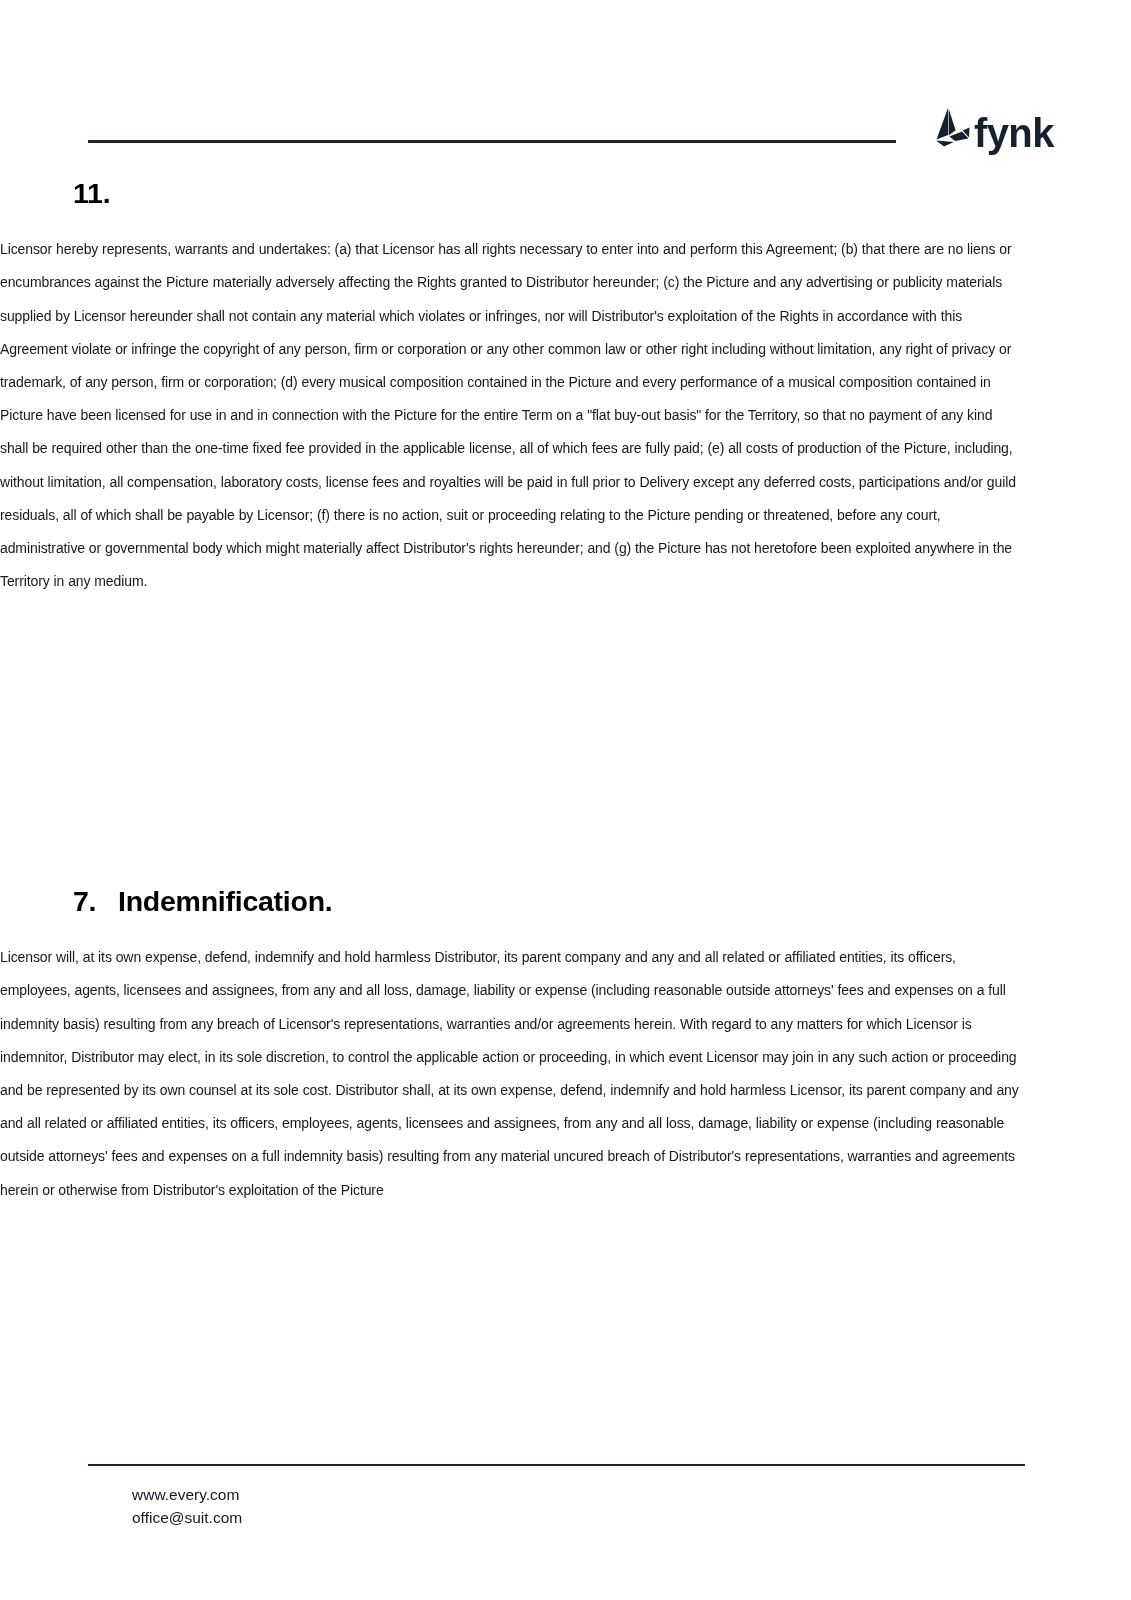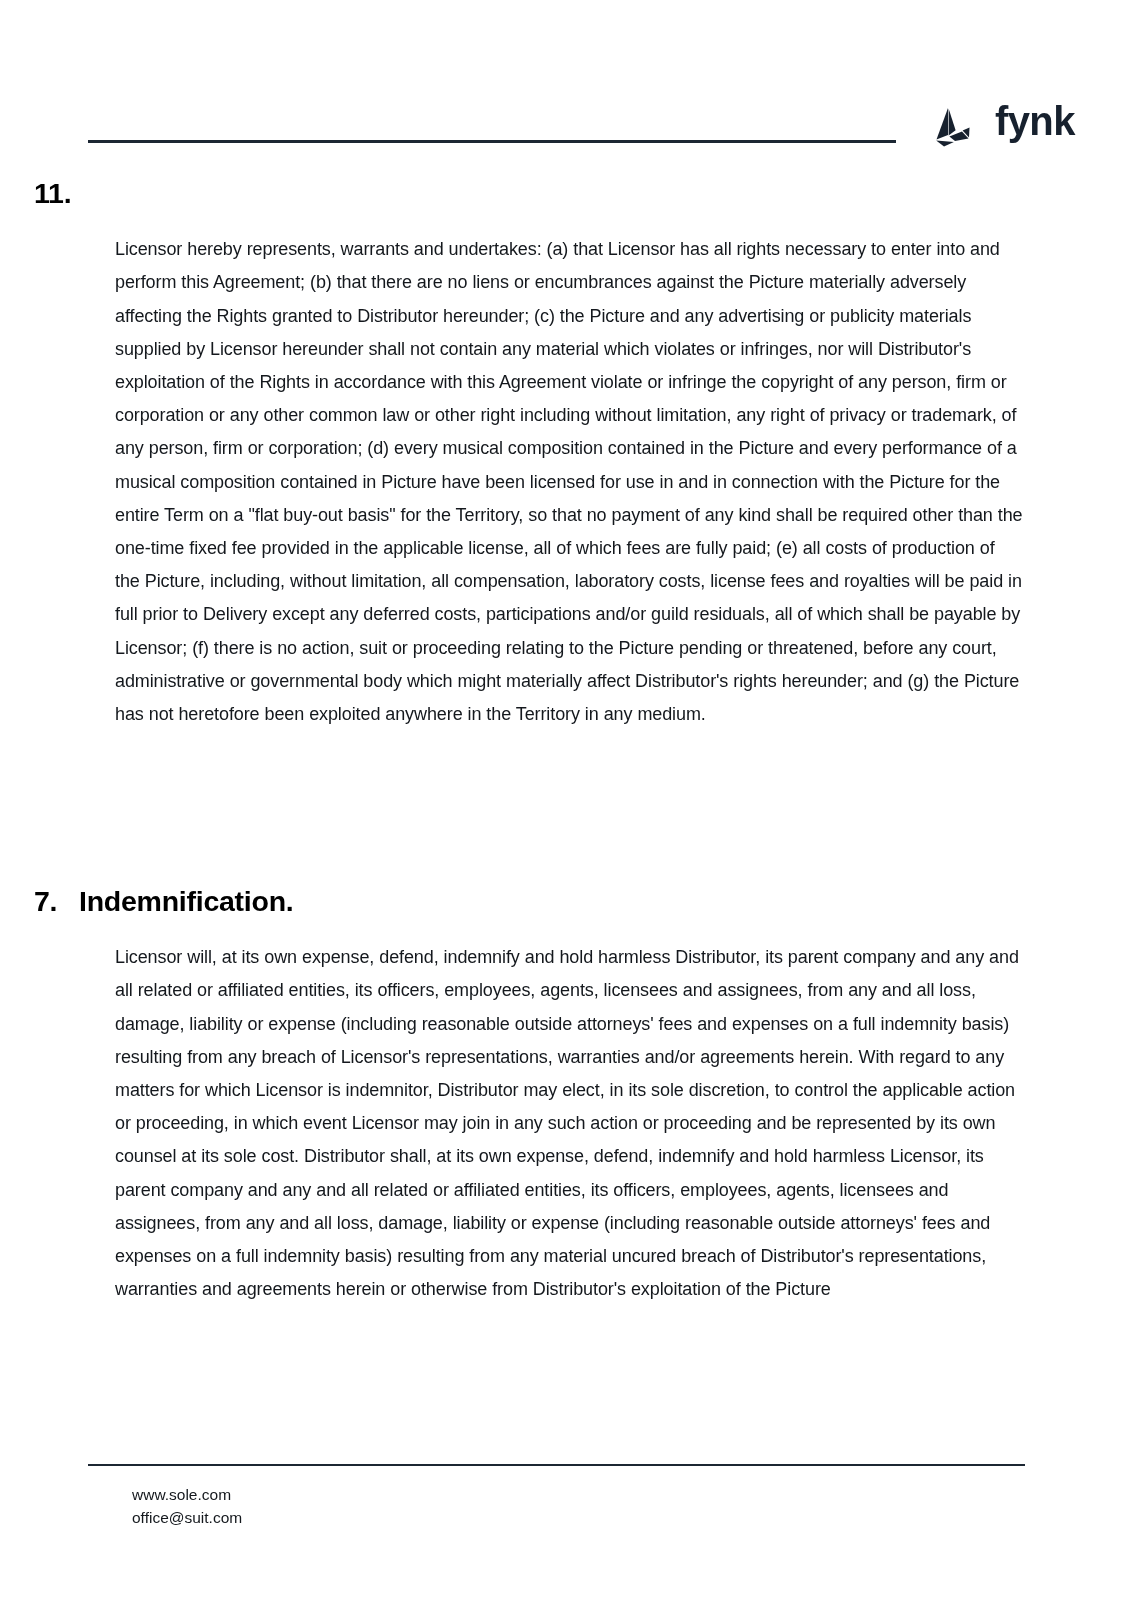--- a/index.html
+++ b/index.html
@@ -34,23 +34,23 @@
   .header-rule {
     flex: 0 0 auto;
     width: 808px;
     height: 3px;
     background: #1c2733;
     margin-top: 30px;
   }
   .brand {
     flex: 0 0 auto;
     display: flex;
-    align-items: flex-start;
+    align-items: flex-end;
     margin-left: 26px;
-    gap: 21px;
+    gap: 0;
   }
   .brand-mark {
     width: 52px;
     height: 52px;
     display: block;
   }
   .brand-word {
     font-family: "Liberation Sans", sans-serif;
     font-size: 40px;
     font-weight: 700;
@@ -69,39 +69,38 @@
     width: 1131px;
   }
   .section {
     position: absolute;
     left: 0;
     width: 1131px;
   }
   .section-heading {
     display: flex;
     align-items: baseline;
-    padding-left: 34px;
+    padding-left: 73px;
     font-size: 28.5px;
     font-weight: 700;
     color: #000000;
     letter-spacing: -0.25px;
     line-height: 1.2;
   }
   .section-number {
     flex: 0 0 auto;
     width: 45px;
   }
   .section-title {
     flex: 0 1 auto;
   }
   .section-body {
-    padding-left: 115px;
     padding-right: 108px;
     margin-top: 23px;
-    font-size: 18px;
+    font-size: 14px;
     line-height: 33.2px;
     color: #14181d;
     text-align: left;
     letter-spacing: -0.1px;
     word-spacing: 0.1px;
   }
 
   
   .footer {
     position: absolute;
@@ -161,18 +160,18 @@
         <span class="section-title">Indemnification.</span>
       </div>
       <p class="section-body">Licensor will, at its own expense, defend, indemnify and hold harmless Distributor, its parent company and any and all related or affiliated entities, its officers, employees, agents, licensees and assignees, from any and all loss, damage, liability or expense (including reasonable outside attorneys' fees and expenses on a full indemnity basis) resulting from any breach of Licensor's representations, warranties and/or agreements herein. With regard to any matters for which Licensor is indemnitor, Distributor may elect, in its sole discretion, to control the applicable action or proceeding, in which event Licensor may join in any such action or proceeding and be represented by its own counsel at its sole cost. Distributor shall, at its own expense, defend, indemnify and hold harmless Licensor, its parent company and any and all related or affiliated entities, its officers, employees, agents, licensees and assignees, from any and all loss, damage, liability or expense (including reasonable outside attorneys' fees and expenses on a full indemnity basis) resulting from any material uncured breach of Distributor's representations, warranties and agreements herein or otherwise from Distributor's exploitation of the Picture</p>
     </div>
 
   </div>
 
   <div class="footer">
     <div class="footer-rule"></div>
     <div class="footer-lines">
-      <span class="footer-line">www.sole.com</span>
+      <span class="footer-line">www.every.com</span>
       <span class="footer-line">office@suit.com</span>
     </div>
   </div>
 
 </div>
 
 </body></html>

